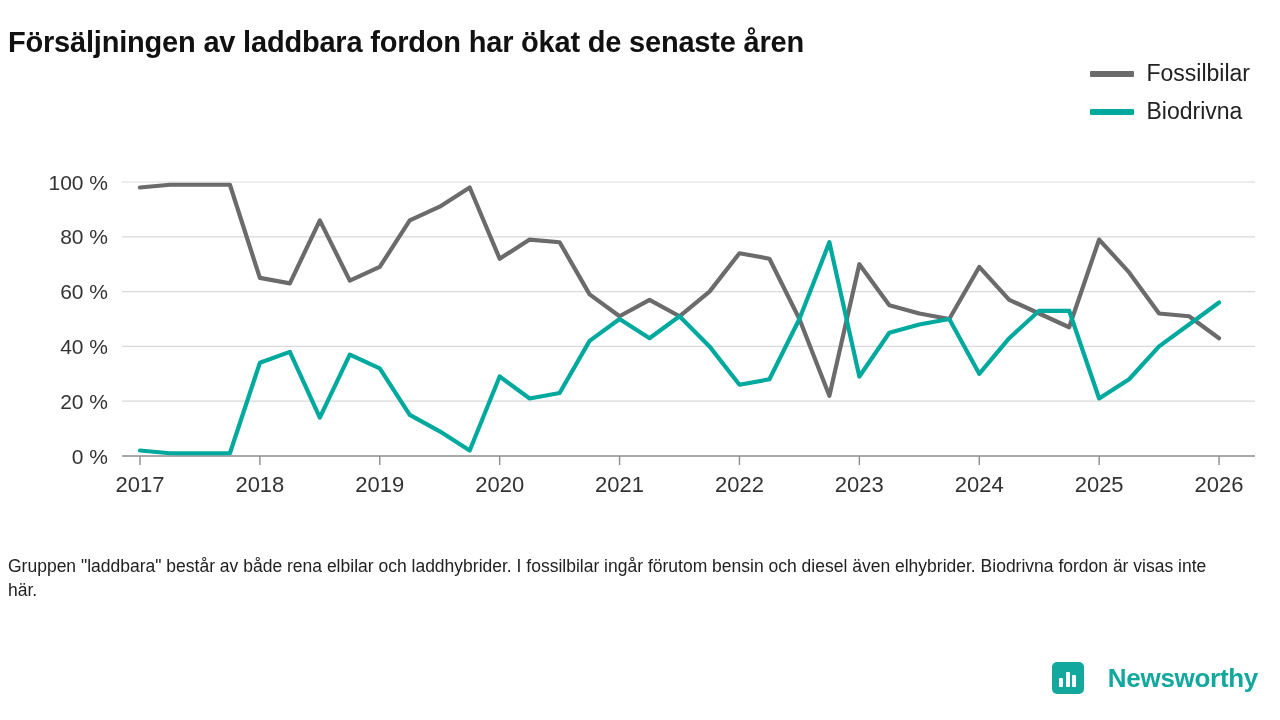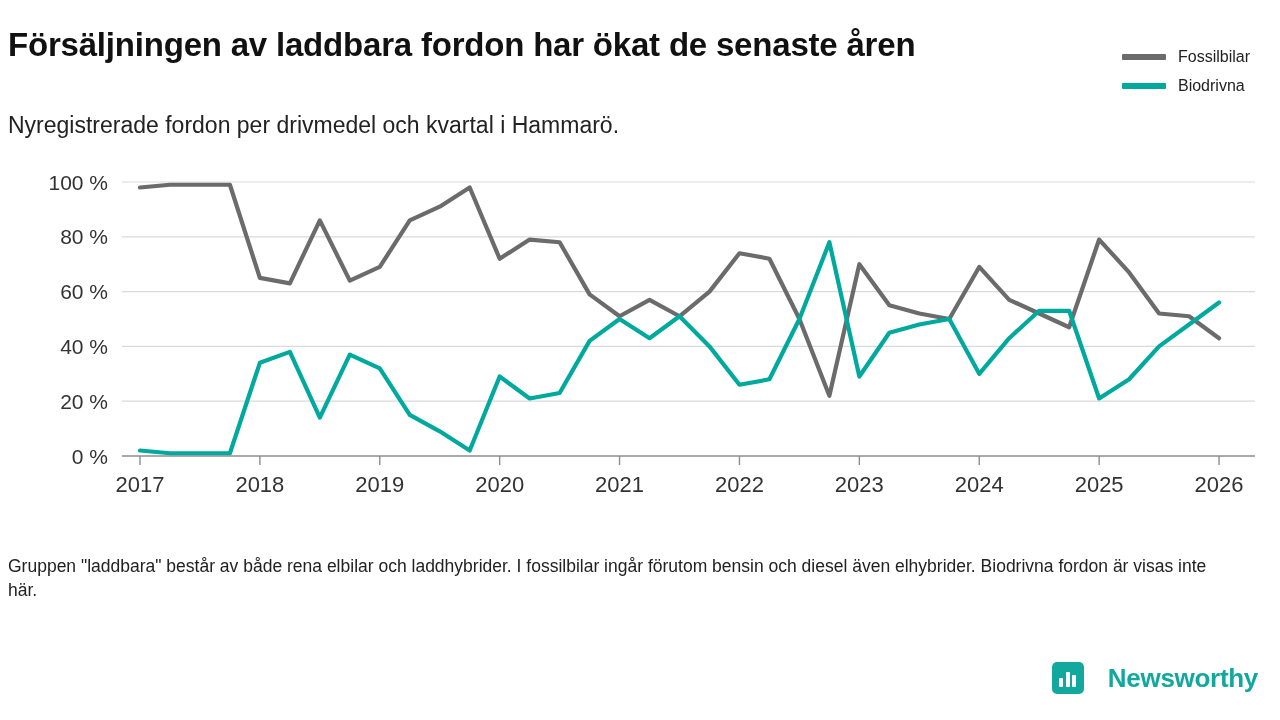--- a/index.html
+++ b/index.html
@@ -17,21 +17,21 @@
   }
   .page {
     position: absolute;
     inset: 0;
     padding: 0;
   }
   .title {
     position: absolute;
     left: 8px;
     top: 26px;
-    font-size: 33px;
+    font-size: 29px;
     font-weight: bold;
     letter-spacing: -0.2px;
     color: #111111;
     white-space: nowrap;
   }
   .subtitle {
     position: absolute;
     left: 8px;
     top: 112px;
     font-size: 23px;
@@ -86,22 +86,22 @@
   .brand-mark i:nth-child(3) { height: 12px; }
   .brand-name {
     font-size: 26px;
     font-weight: bold;
     color: #13a89e;
     letter-spacing: -0.3px;
   }
   .legend {
     position: absolute;
     right: 30px;
-    top: 48px;
-    font-size: 16px;
+    top: 60px;
+    font-size: 23px;
   }
   .legend-row {
     display: flex;
     align-items: center;
     gap: 12px;
     margin-bottom: 11px;
   }
   .legend-swatch {
     width: 44px;
     height: 6px;
@@ -120,21 +120,20 @@
     font-size: 22px;
     fill: #333333;
   }
 </style>
 </head>
 <body>
 
 <div class="page">
 
   <div class="title">Försäljningen av laddbara fordon har ökat de senaste åren</div>
-  <div class="subtitle">Nyregistrerade fordon per drivmedel och kvartal i Hammarö.</div>
 
   <div class="chart-area">
     <svg id="chart-svg" width="1280" height="360" viewBox="0 0 1280 360">
         <line x1="122" x2="1255" y1="296" y2="296" stroke="#8d8d8d" stroke-width="1.6"></line>
         <line x1="122" x2="1255" y1="241.2" y2="241.2" stroke="#d9d9d9" stroke-width="1.2"></line>
         <line x1="122" x2="1255" y1="186.39999999999998" y2="186.39999999999998" stroke="#d9d9d9" stroke-width="1.2"></line>
         <line x1="122" x2="1255" y1="131.6" y2="131.6" stroke="#d9d9d9" stroke-width="1.2"></line>
         <line x1="122" x2="1255" y1="76.79999999999998" y2="76.79999999999998" stroke="#d9d9d9" stroke-width="1.2"></line>
         <line x1="122" x2="1255" y1="22" y2="22" stroke="#d9d9d9" stroke-width="1.2"></line>
         <text x="108" y="303.5" text-anchor="end" class="tick-text">0 %</text>

